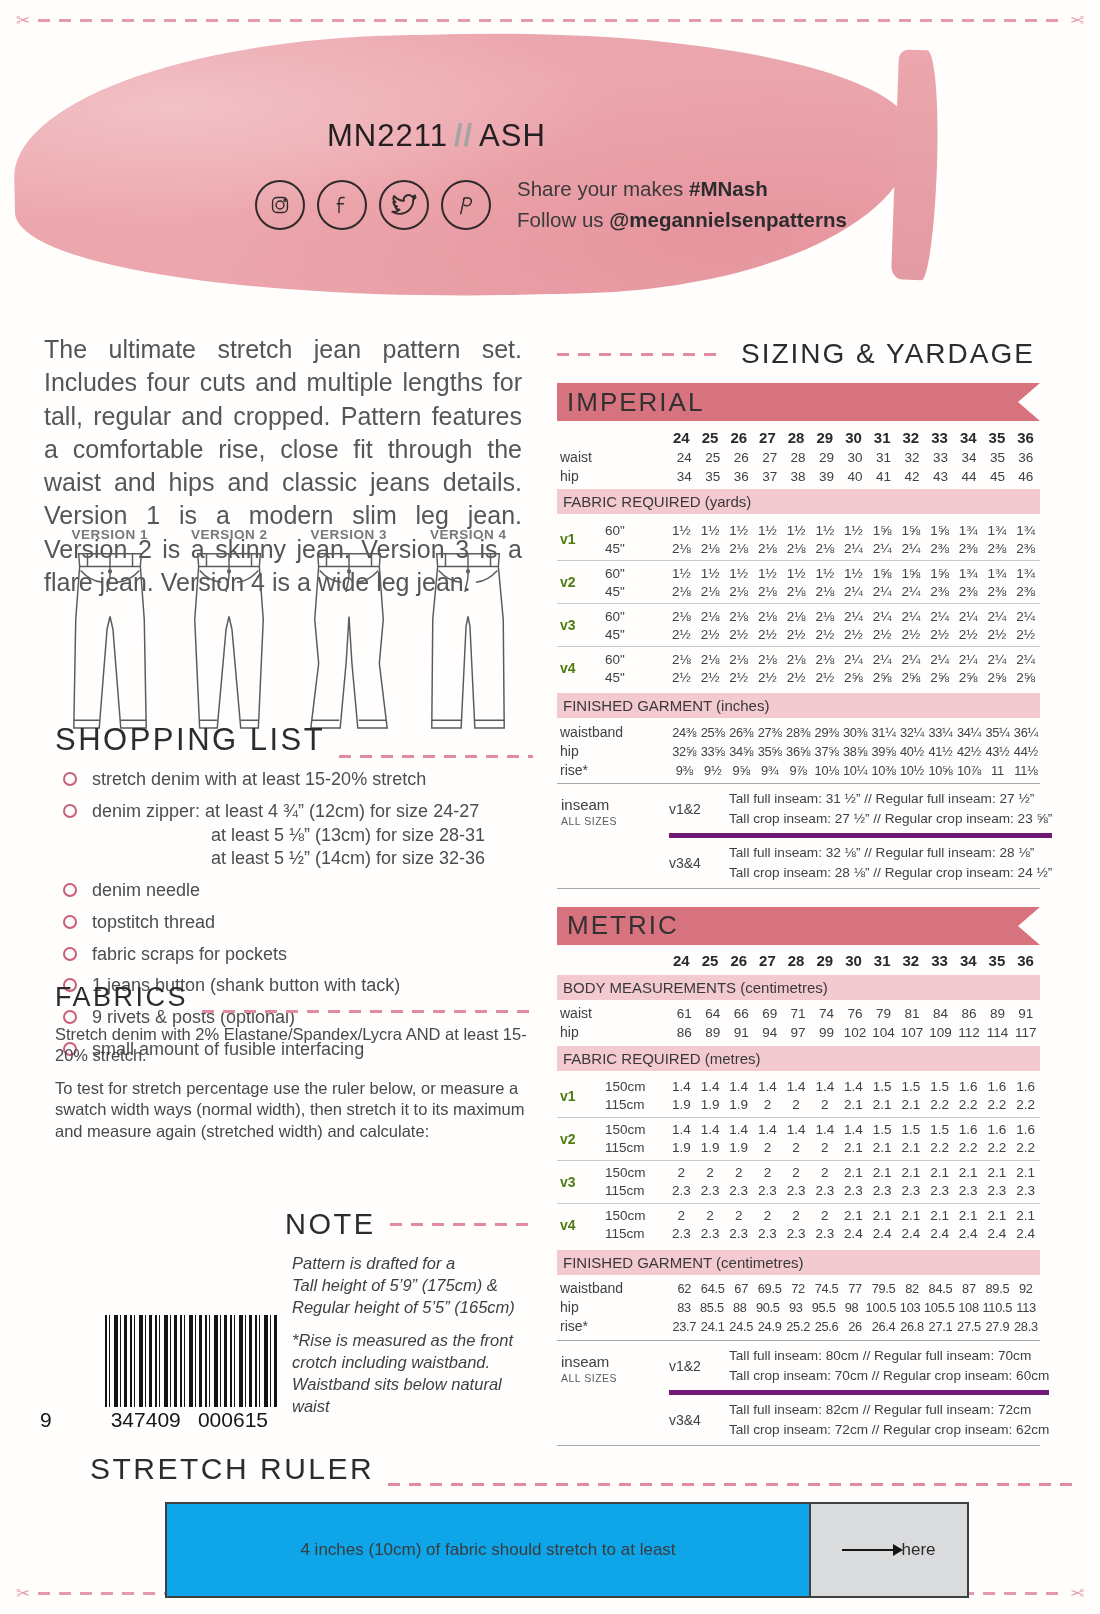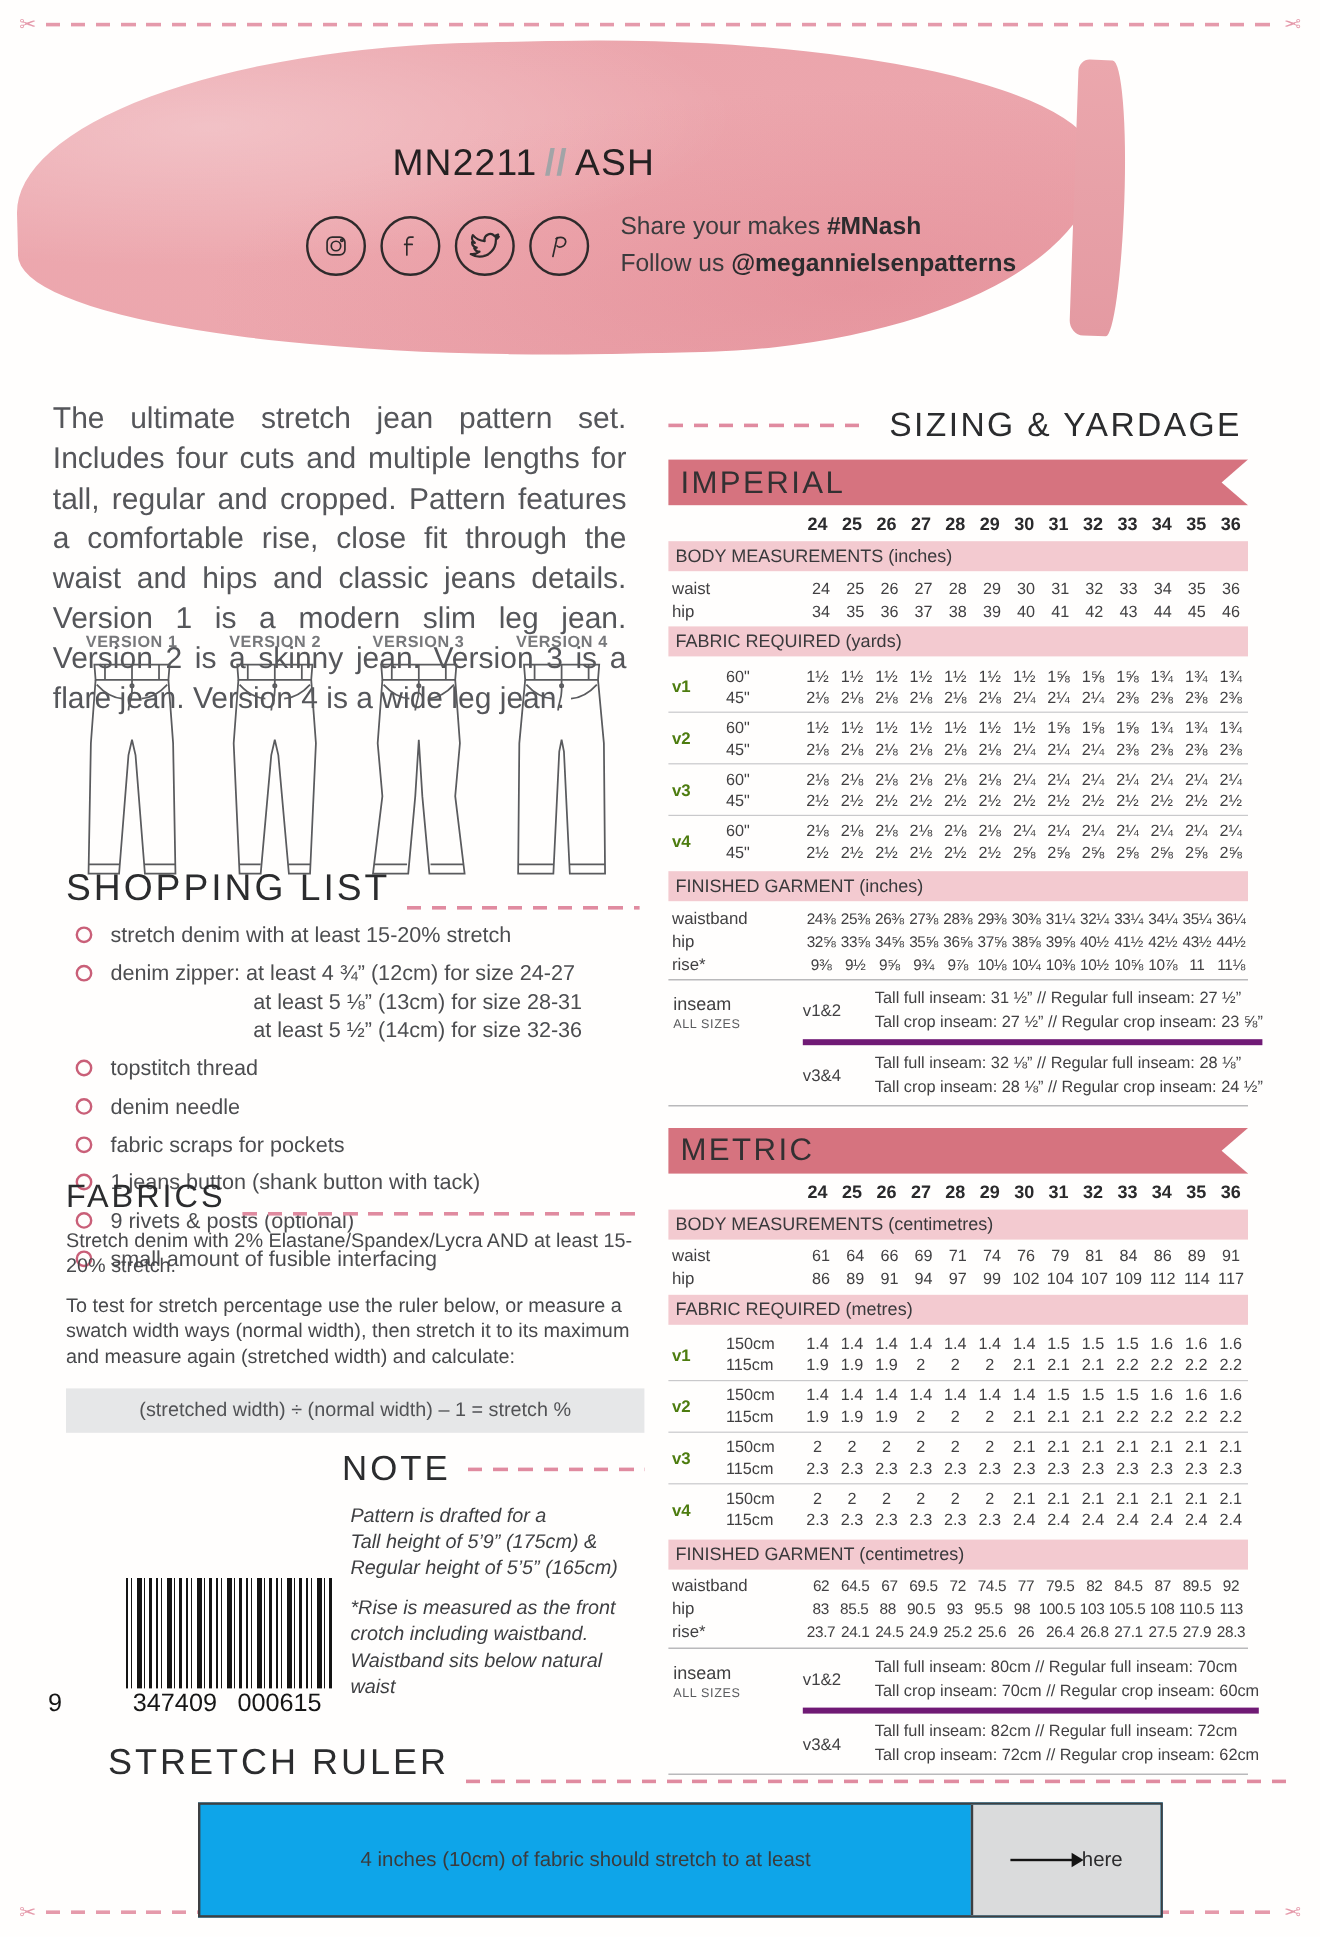--- a/index.html
+++ b/index.html
@@ -241,27 +241,27 @@
           <div class="bullet"></div>
           <div class="sl-text">
             <div class="sl-line">denim zipper: at least 4 ¾” (12cm) for size 24-27</div>
             <div class="sl-sub">at least 5 ⅛” (13cm) for size 28-31</div>
             <div class="sl-sub">at least 5 ½” (14cm) for size 32-36</div>
           </div>
         </div>
         <div class="sl-item">
           <div class="bullet"></div>
           <div class="sl-text">
-            <div class="sl-line">topstitch thread</div>
+            <div class="sl-line">denim needle</div>
           </div>
         </div>
         <div class="sl-item">
           <div class="bullet"></div>
           <div class="sl-text">
-            <div class="sl-line">denim needle</div>
+            <div class="sl-line">topstitch thread</div>
           </div>
         </div>
         <div class="sl-item">
           <div class="bullet"></div>
           <div class="sl-text">
             <div class="sl-line">fabric scraps for pockets</div>
           </div>
         </div>
         <div class="sl-item">
           <div class="bullet"></div>
@@ -284,21 +284,20 @@
       </div>
   </div>
 
   <div class="fabrics">
     <div class="sec-head">
       <span class="sec-title">FABRICS</span>
       <span class="dash"></span>
     </div>
     <p>Stretch denim with 2% Elastane/Spandex/Lycra AND at least 15-20% stretch.</p>
     <p>To test for stretch percentage use the ruler below, or measure a swatch width ways (normal width), then stretch it to its maximum and measure again (stretched width) and calculate:</p>
-    <div class="formula-box">(stretched width) ÷ (normal width) – 1 = stretch %</div>
   </div>
 
   <div class="note-sec">
     <div class="note-head">
       <span class="sec-title">NOTE</span>
       <span class="dash" style="flex:1;height:3px;margin-left:14px;background:repeating-linear-gradient(90deg,#e08ba0 0 12px,transparent 12px 21px);"></span>
     </div>
     <div class="note-body">
       <div class="barcode">
         <div class="bc-wrap">
@@ -328,21 +327,20 @@
     <div class="sizing-head">
       <span class="dash"></span>
       <span class="sec-title">SIZING &amp; YARDAGE</span>
     </div>
 
     <div class="banner">IMPERIAL</div>
     <div class="trow sizes-row">
       <span class="spacer"></span>
       <span style="display:contents"><div class="cell hdr-cell">24</div><div class="cell hdr-cell">25</div><div class="cell hdr-cell">26</div><div class="cell hdr-cell">27</div><div class="cell hdr-cell">28</div><div class="cell hdr-cell">29</div><div class="cell hdr-cell">30</div><div class="cell hdr-cell">31</div><div class="cell hdr-cell">32</div><div class="cell hdr-cell">33</div><div class="cell hdr-cell">34</div><div class="cell hdr-cell">35</div><div class="cell hdr-cell">36</div></span>
     </div>
-    <div class="band">BODY MEASUREMENTS (inches)</div>
     <div>
         <div class="trow">
           <div class="rlabel">waist</div>
           <div class="cell">24</div>
           <div class="cell">25</div>
           <div class="cell">26</div>
           <div class="cell">27</div>
           <div class="cell">28</div>
           <div class="cell">29</div>
           <div class="cell">30</div>

